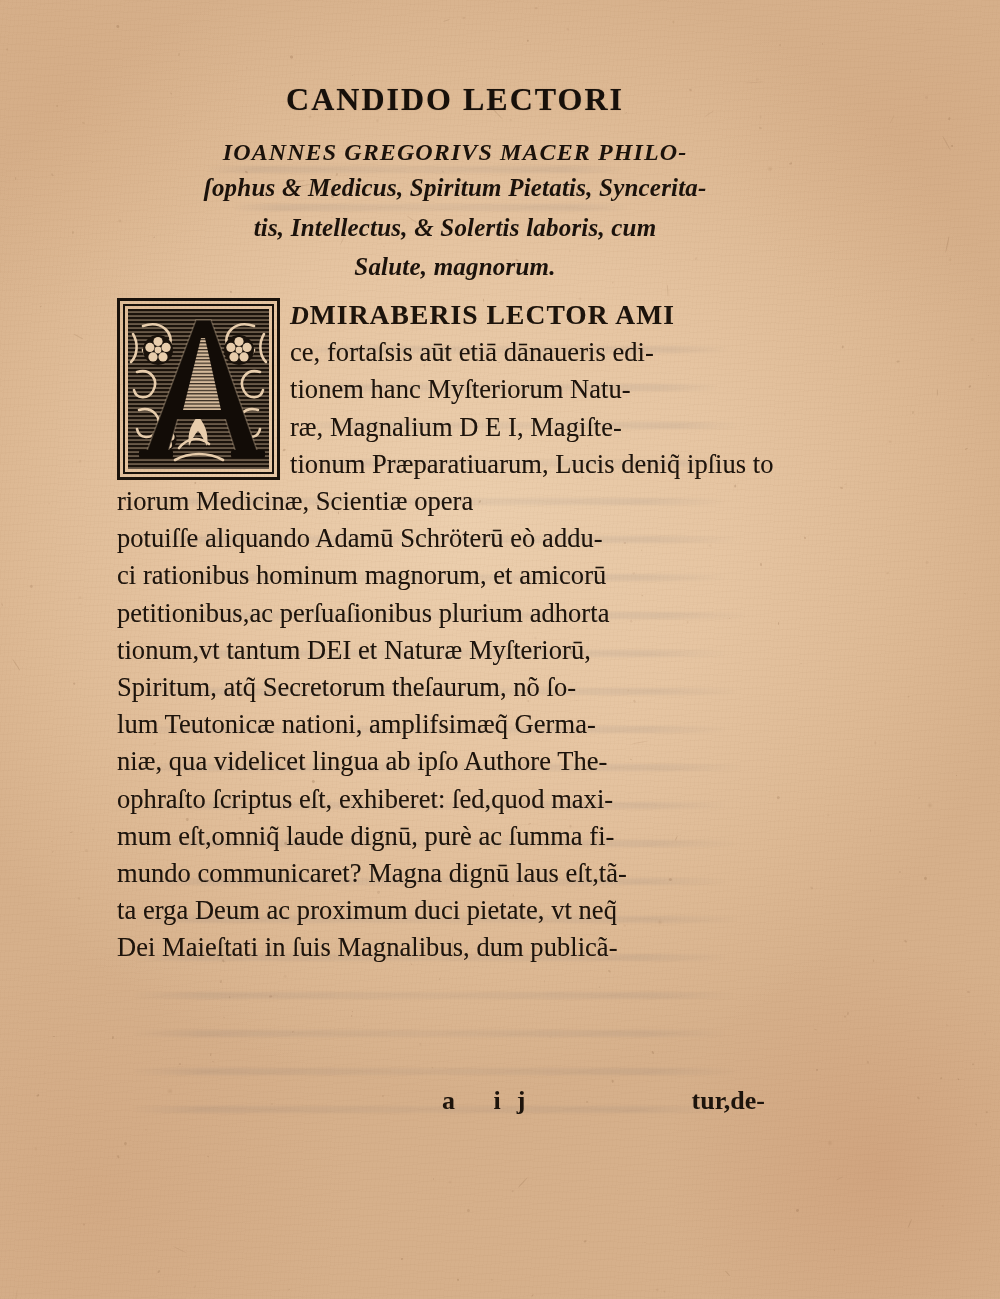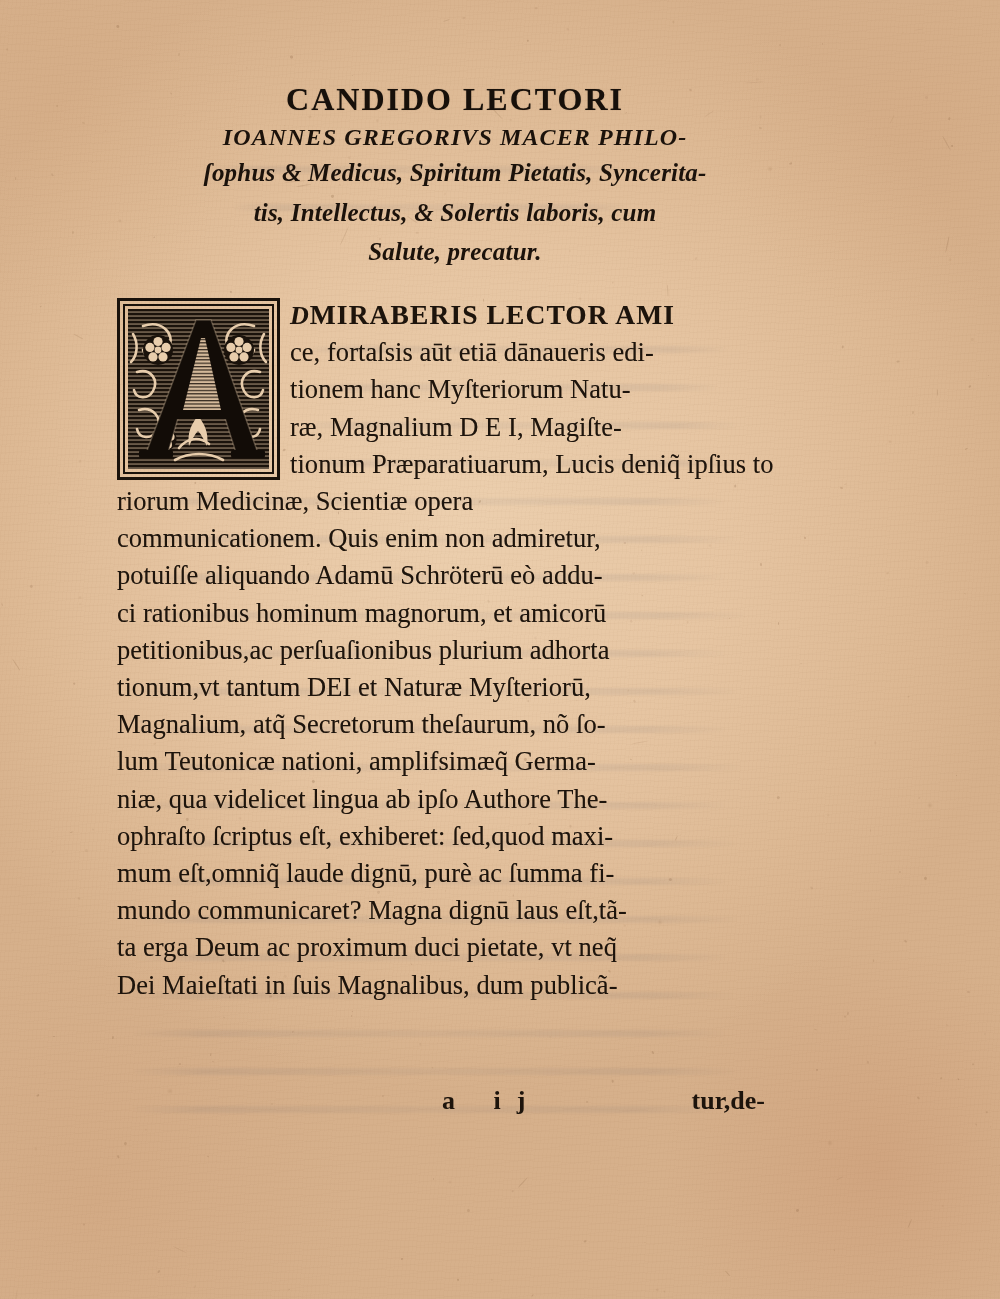--- a/index.html
+++ b/index.html
@@ -100,21 +100,21 @@
     font-weight: 600;
     color: #17100a;
     text-shadow: 0 0 1px rgba(30,20,12,.35);
   }
   .head-sub1 {
     font-style: italic;
     font-weight: 700;
     font-size: 24px;
     letter-spacing: 1.1px;
     line-height: 1.2;
-    margin-top: 6px;
+    margin-top: 21px;
     color: #1b120b;
   }
   .head-sub2 {
     font-style: italic;
     font-weight: 600;
     font-size: 25px;
     line-height: 1.42;
     letter-spacing: .2px;
     margin-top: 4px;
     color: #1b120b;
@@ -525,21 +525,21 @@
       <div class="speck" style="left: 28.42%; top: 13.91%; width: 21.3px; height: 1px; opacity: 0.36; transform: rotate(175deg);"></div>
     </div>
 
   <div class="content">
 
     <div class="heading">
       <div class="head-main">CANDIDO LECTORI</div>
       <div class="head-sub1">IOANNES GREGORIVS MACER PHILO-</div>
       <div class="head-sub2">ſophus &amp; Medicus, Spiritum Pietatis, Syncerita-</div>
       <div class="head-sub2">tis, Intellectus, &amp; Solertis laboris, cum</div>
-      <div class="head-sub2">Salute, precatur.</div>
+      <div class="head-sub2">Salute, magnorum.</div>
     </div>
 
     <div class="body-block">
 
       <div class="dropcap">
         <svg viewBox="0 0 163 182" xmlns="http://www.w3.org/2000/svg">
           <defs>
             <pattern id="hatch" width="4" height="4" patternUnits="userSpaceOnUse" patternTransform="rotate(0)">
               <rect width="4" height="4" fill="#1a120b"></rect>
               <rect width="4" height="1.3" y="1.4" fill="#e6c9a8" opacity=".55"></rect>
@@ -630,26 +630,25 @@
 
       <div class="body-line indent-head">
         <span class="ital-caps">D</span><span class="sc">MIRABERIS LECTOR AMI</span>
       </div>
 
       <div class="body-line">ce, fortaſsis aūt etiā dānaueris edi-</div>
       <div class="body-line">tionem hanc Myſteriorum Natu-</div>
       <div class="body-line">ræ, Magnalium D E I, Magiſte-</div>
       <div class="body-line">tionum Præparatiuarum, Lucis deniq̃ ipſius to</div>
       <div class="body-line">riorum Medicinæ, Scientiæ opera</div>
-      <div class="body-line">communicationem. Quis enim non admiretur,</div>
       <div class="body-line">potuiſſe aliquando Adamū Schröterū eò addu-</div>
       <div class="body-line">ci rationibus hominum magnorum, et amicorū</div>
       <div class="body-line">petitionibus,ac perſuaſionibus plurium adhorta</div>
       <div class="body-line">tionum,vt tantum DEI et Naturæ Myſteriorū,</div>
-      <div class="body-line">Magnalium, atq̃ Secretorum theſaurum, nõ ſo-</div>
+      <div class="body-line">Spiritum, atq̃ Secretorum theſaurum, nõ ſo-</div>
       <div class="body-line">lum Teutonicæ nationi, amplifsimæq̃ Germa-</div>
       <div class="body-line">niæ, qua videlicet lingua ab ipſo Authore The-</div>
       <div class="body-line">ophraſto ſcriptus eſt, exhiberet: ſed,quod maxi-</div>
       <div class="body-line">mum eſt,omniq̃ laude dignū,  purè ac ſumma fi-</div>
       <div class="body-line">mundo communicaret? Magna dignū laus eſt,tã-</div>
       <div class="body-line">ta erga Deum ac proximum duci pietate, vt neq̃</div>
       <div class="body-line">Dei Maieſtati in ſuis Magnalibus, dum publicã-</div>
     </div>
 
     <div class="footline">

